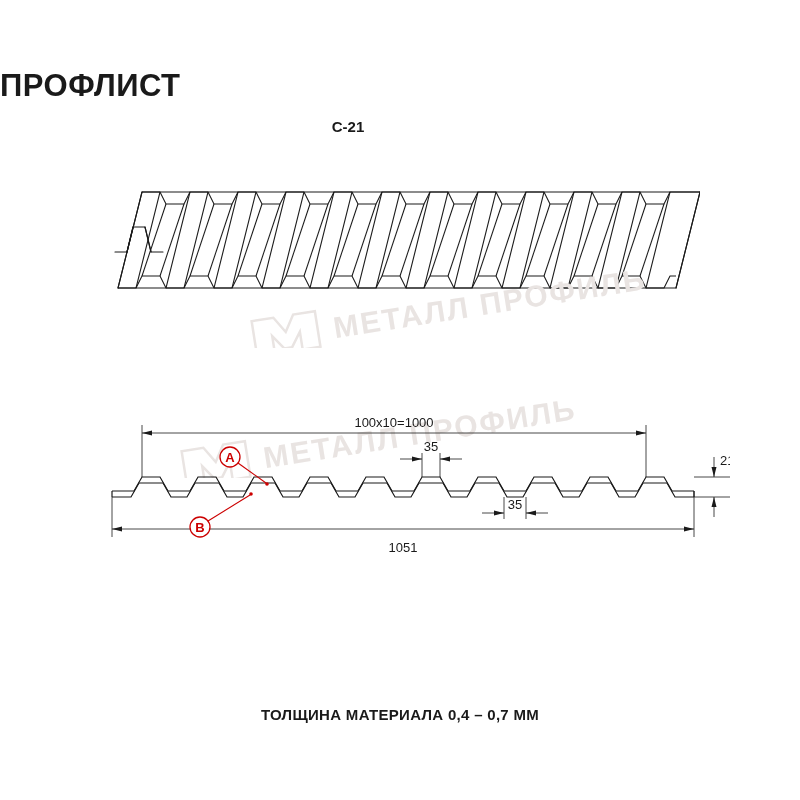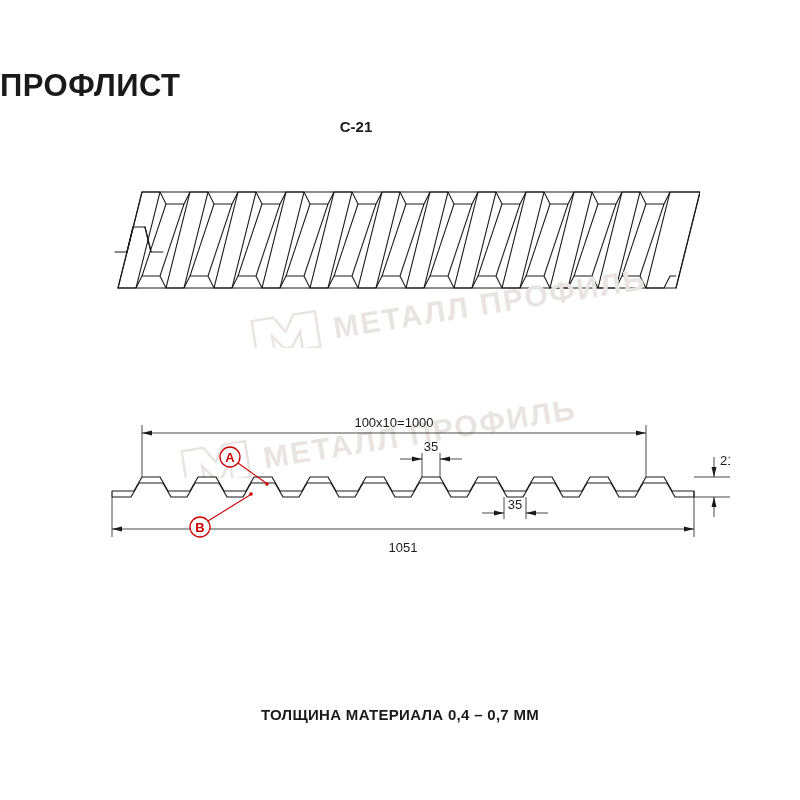--- a/index.html
+++ b/index.html
@@ -25,21 +25,21 @@
     position: absolute;
     left: 0;
     top: 68px;
     width: 800px;
     font-size: 31px;
     font-weight: bold;
     letter-spacing: 0.5px;
   }
   .subtitle {
     position: absolute;
-    left: 12px;
+    left: 4px;
     top: 118px;
     width: 688px;
     text-align: center;
     font-size: 15px;
     font-weight: bold;
   }
   .footer {
     position: absolute;
     left: 0;
     top: 706px;

